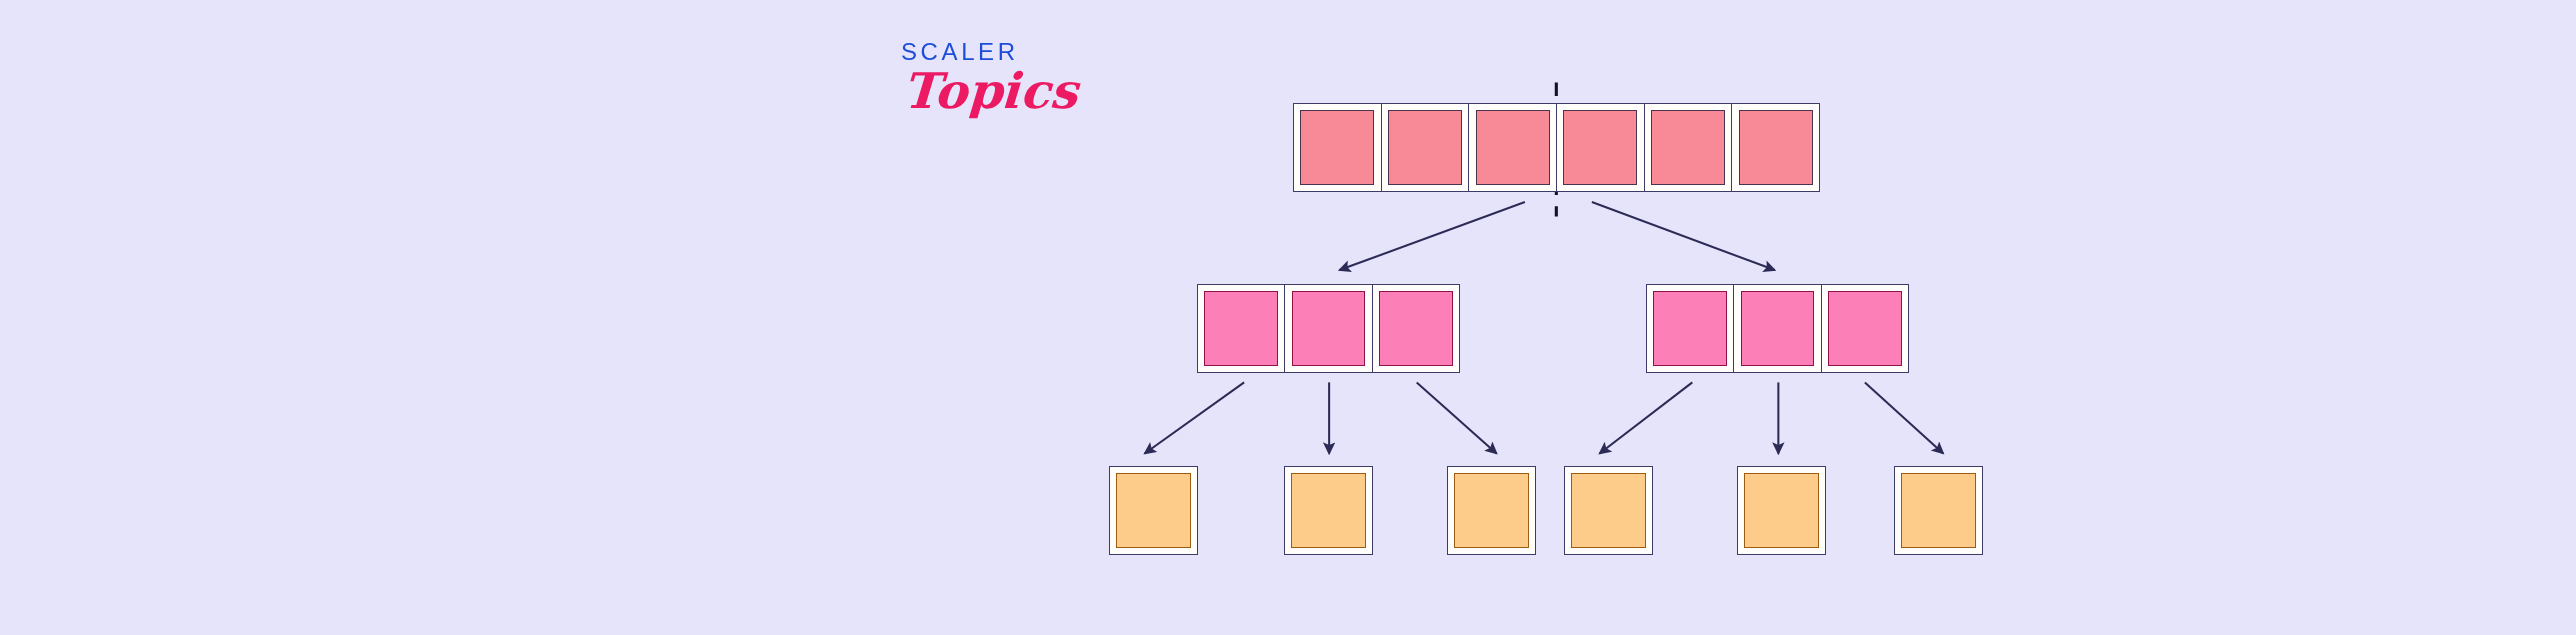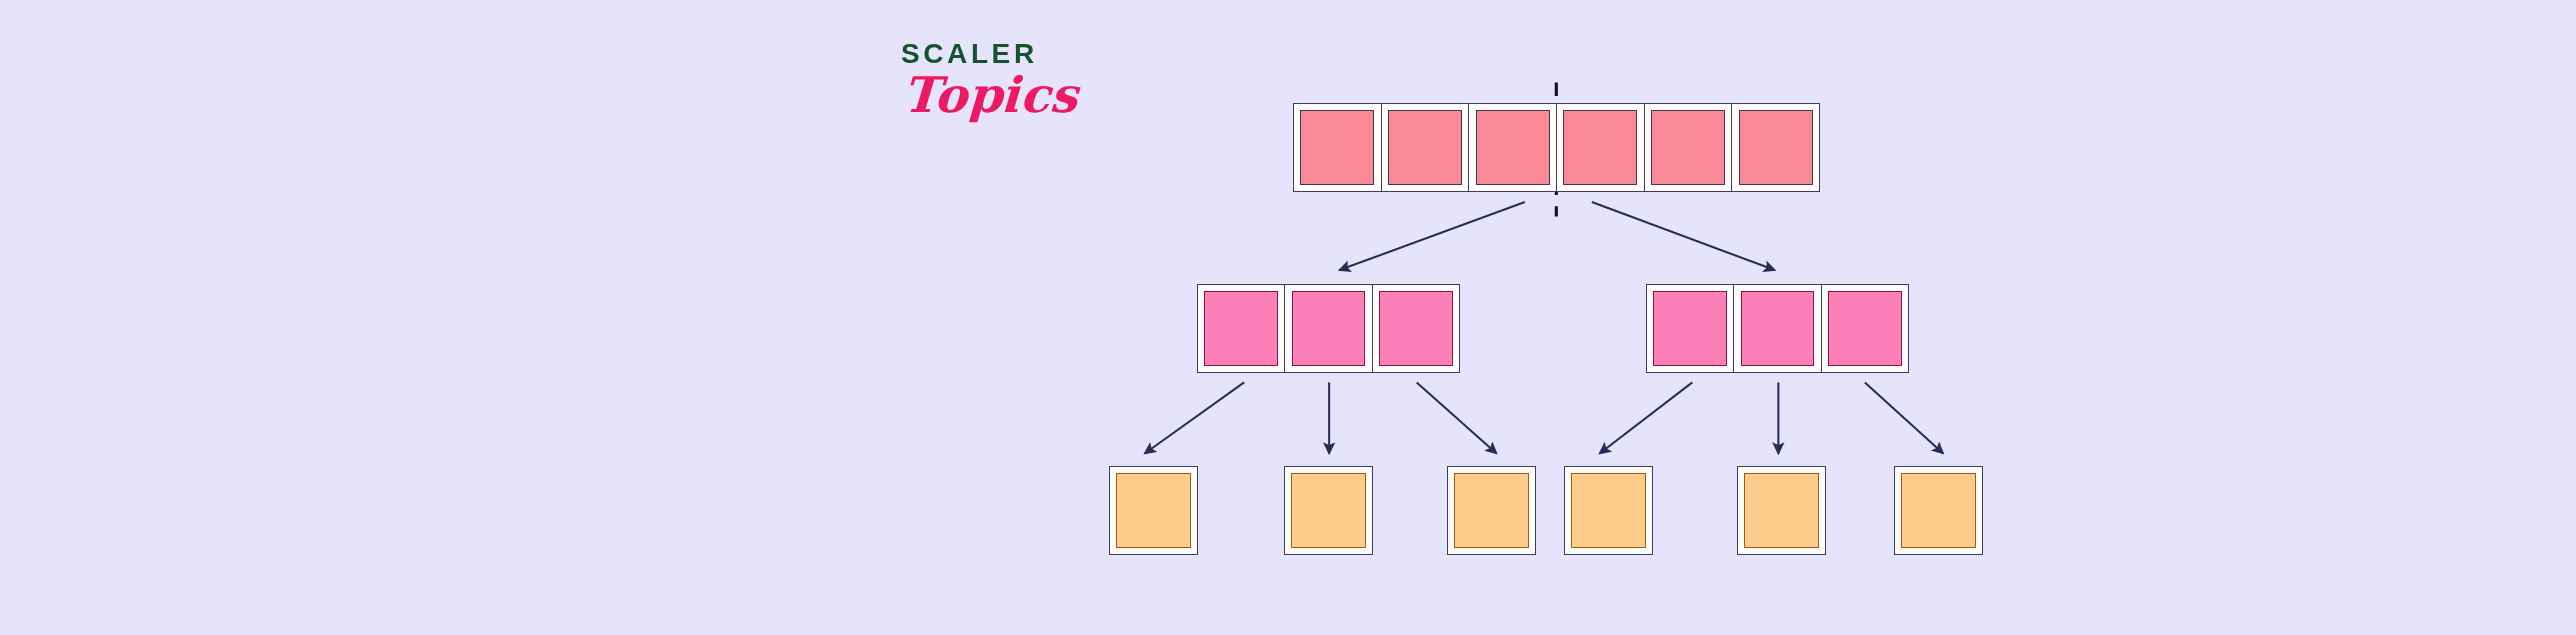--- a/index.html
+++ b/index.html
@@ -23,24 +23,24 @@
   #logo {
     position: absolute;
     left: 901px;
     top: 40px;
     width: 165px;
     height: 93px;
     user-select: none;
   }
   #logo .brand {
     font-family: "Liberation Sans", sans-serif;
-    font-weight: bold;
-    font-size: 28px;
+    font-weight: normal;
+    font-size: 24px;
     letter-spacing: 3.6px;
-    color: #14532d;
+    color: #1d4ed8;
     line-height: 1;
     white-space: nowrap;
   }
   #logo .sub {
     font-family: "DejaVu Serif", serif;
     font-style: italic;
     font-weight: bold;
     font-size: 49px;
     color: #ec1a62;
     line-height: 1;

